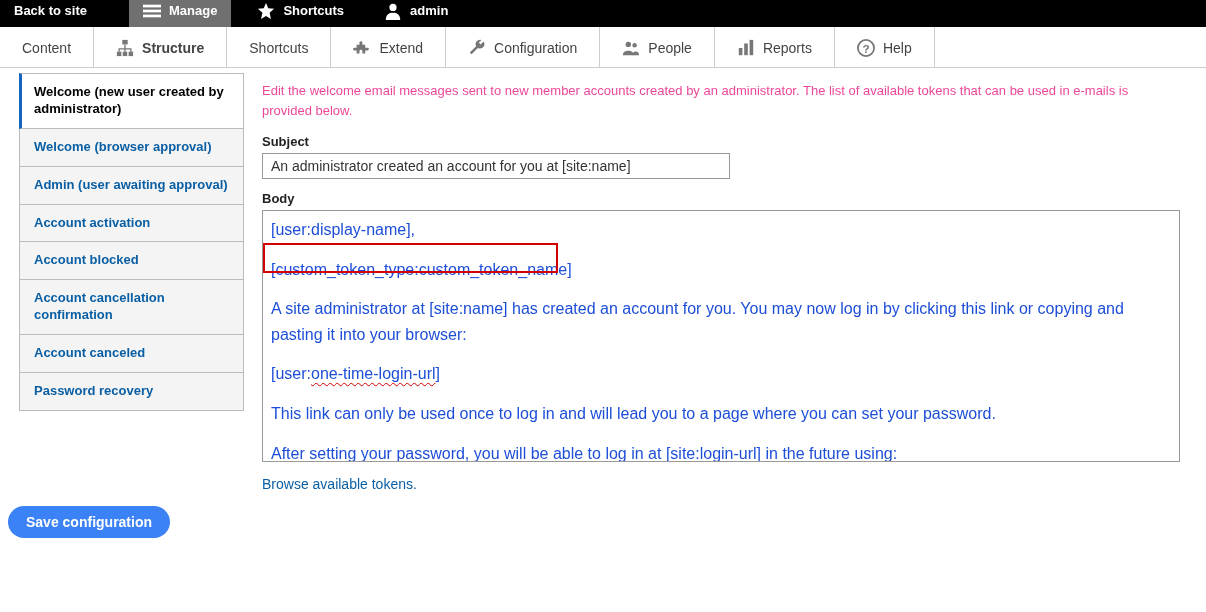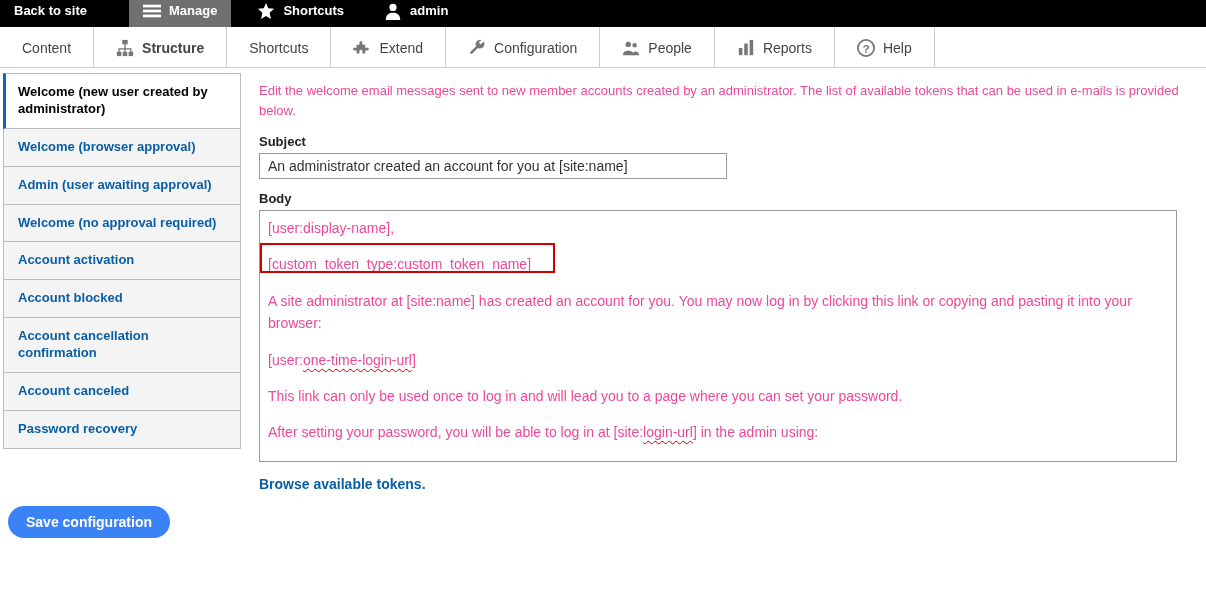--- a/index.html
+++ b/index.html
@@ -5,35 +5,35 @@
 * { margin:0; padding:0; box-sizing:border-box; }
 body { font-family:"Lucida Grande","Segoe UI",Verdana,sans-serif; font-size:13px; color:#222; background:#fff; width:1206px; }
 .topbar { background:#000; color:#fff; height:27px; display:flex; align-items:flex-end;gap:12px; }
 .topbar .item { display:flex; align-items:center; padding:0 14px; height:33px; font-weight:bold; font-size:13px; cursor:pointer; }
 .topbar .item.active { background:#707070;margin-left:16px; }
 .topbar .ico { width:18px; height:18px; margin-right:8px; fill:#fff; }
 .adminbar { background:#fff; height:41px; display:flex; border-bottom:1px solid #ccc; }
 .adminbar .tab { display:flex; align-items:center; padding:0 22px; height:41px; border-right:1px solid #ccc; cursor:pointer; font-size:14px; color:#444; }
 .adminbar .tab.active { font-weight:bold;justify-content:flex-end; }
 .adminbar .tab .aico { width:18px; height:18px; margin-right:8px; fill:#777; }
-.content { display:flex; padding:5px 8px 0 3px; }
+.content { display:flex; padding:5px 8px 0 19px; }
 .sidebar { width:238px; }
 .sidebar .tabv { display:block; padding:10px 14px; border:1px solid #bbb; border-top:none; background:#f4f4f4; color:#0a5fa4; font-weight:bold; font-size:13px; cursor:pointer; line-height:1.3; }
 .sidebar .tabv.first { border-top:1px solid #bbb; }
 .sidebar .tabv.active { background:#fff; color:#000; border-left:3px solid #1565c0; padding-left:12px; }
 .main { flex:1; padding:8px 18px 0 18px; }
 .desc { font-size:13px; color:#ec4899; line-height:1.5; margin-bottom:14px; }
 .fieldlabel { font-weight:bold; font-size:13px; margin-bottom:4px; }
 .textinput { width:468px; padding:4px 8px; border:1px solid #999; font-size:14px; font-family:inherit; color:#333; }
 .bodywrap { position:relative; width:918px; }
-.bodybox { width:918px; height:252px; border:1px solid #999; padding:6px 8px; font-size:14px; font-family:inherit; color:#ec4899; line-height:1.6; overflow-y:scroll; }
+.bodybox { width:918px; height:252px; border:1px solid #999; padding:6px 8px; font-size:16px; font-family:inherit; color:#1d4ed8; line-height:1.6; overflow-y:scroll; }
 .bodybox p { margin:0 0 14px 0; }
 .redbox { position:absolute; border:2px solid #d40000; pointer-events:none; }
 .deco { text-decoration:underline wavy #d40000 1px; text-underline-offset:3px;text-align:center; }
-.browselink { color:#0a5fa4; font-size:14px; display:inline-block; margin-top:14px; cursor:pointer;font-weight:bold; }
+.browselink { color:#0a5fa4; font-size:14px; display:inline-block; margin-top:14px; cursor:pointer; }
 .footer { padding:14px 8px; }
 .savebtn { background:#3b82f6; color:#fff; border:none; border-radius:18px; padding:8px 18px; font-weight:bold; font-size:14px; cursor:pointer; }
 </style>
 </head>
 <body>
 
 <div class="topbar">
   <div class="item">
       <span>Back to site</span>
     </div>
@@ -113,21 +113,20 @@
       </svg>
     <span>Help</span>
   </div>
 </div>
 
 <div class="content">
   <div class="sidebar">
     <a class="tabv first active">Welcome (new user created by administrator)</a>
     <a class="tabv">Welcome (browser approval)</a>
     <a class="tabv">Admin (user awaiting approval)</a>
-    <a class="tabv">Welcome (no approval required)</a>
     <a class="tabv">Account activation</a>
     <a class="tabv">Account blocked</a>
     <a class="tabv">Account cancellation confirmation</a>
     <a class="tabv">Account canceled</a>
     <a class="tabv">Password recovery</a>
   </div>
 
   <div class="main">
     <div class="desc">Edit the welcome email messages sent to new member accounts created by an administrator. The list of available tokens that can be used in e-mails is provided below.</div>
 
@@ -137,21 +136,21 @@
     <div style="height:12px"></div>
     <div class="fieldlabel">Body</div>
 
     <div class="bodywrap">
       <div class="bodybox" contenteditable="true" style="">
         <p><span>[user:display-name],</span></p>
         <p><span>[custom_token_type:custom_token_name]</span></p>
         <p><span>A site administrator at [site:name] has created an account for you. You may now log in by clicking this link or copying and pasting it into your browser:</span></p>
         <p><span>[user:</span><span class="deco">one-time-login-url</span><span>]</span></p>
         <p><span>This link can only be used once to log in and will lead you to a page where you can set your password.</span></p>
-        <p><span>After setting your password, you will be able to log in at [site:</span><span class="deco">login-url</span><span>] in the admin using:</span></p>
+        <p><span>After setting your password, you will be able to log in at [site:</span><span class="deco">login-url</span><span>] in the future using:</span></p>
         <p style="margin-bottom:0;"><span class="deco">username</span><span>: [user:name]</span><br></p>
       </div>
       <div class="redbox" style="left:1px; top:33px; width:295px; height:30px;"></div>
     </div>
 
     <a class="browselink">Browse available tokens.</a>
   </div>
 </div>
 
 <div class="footer">

